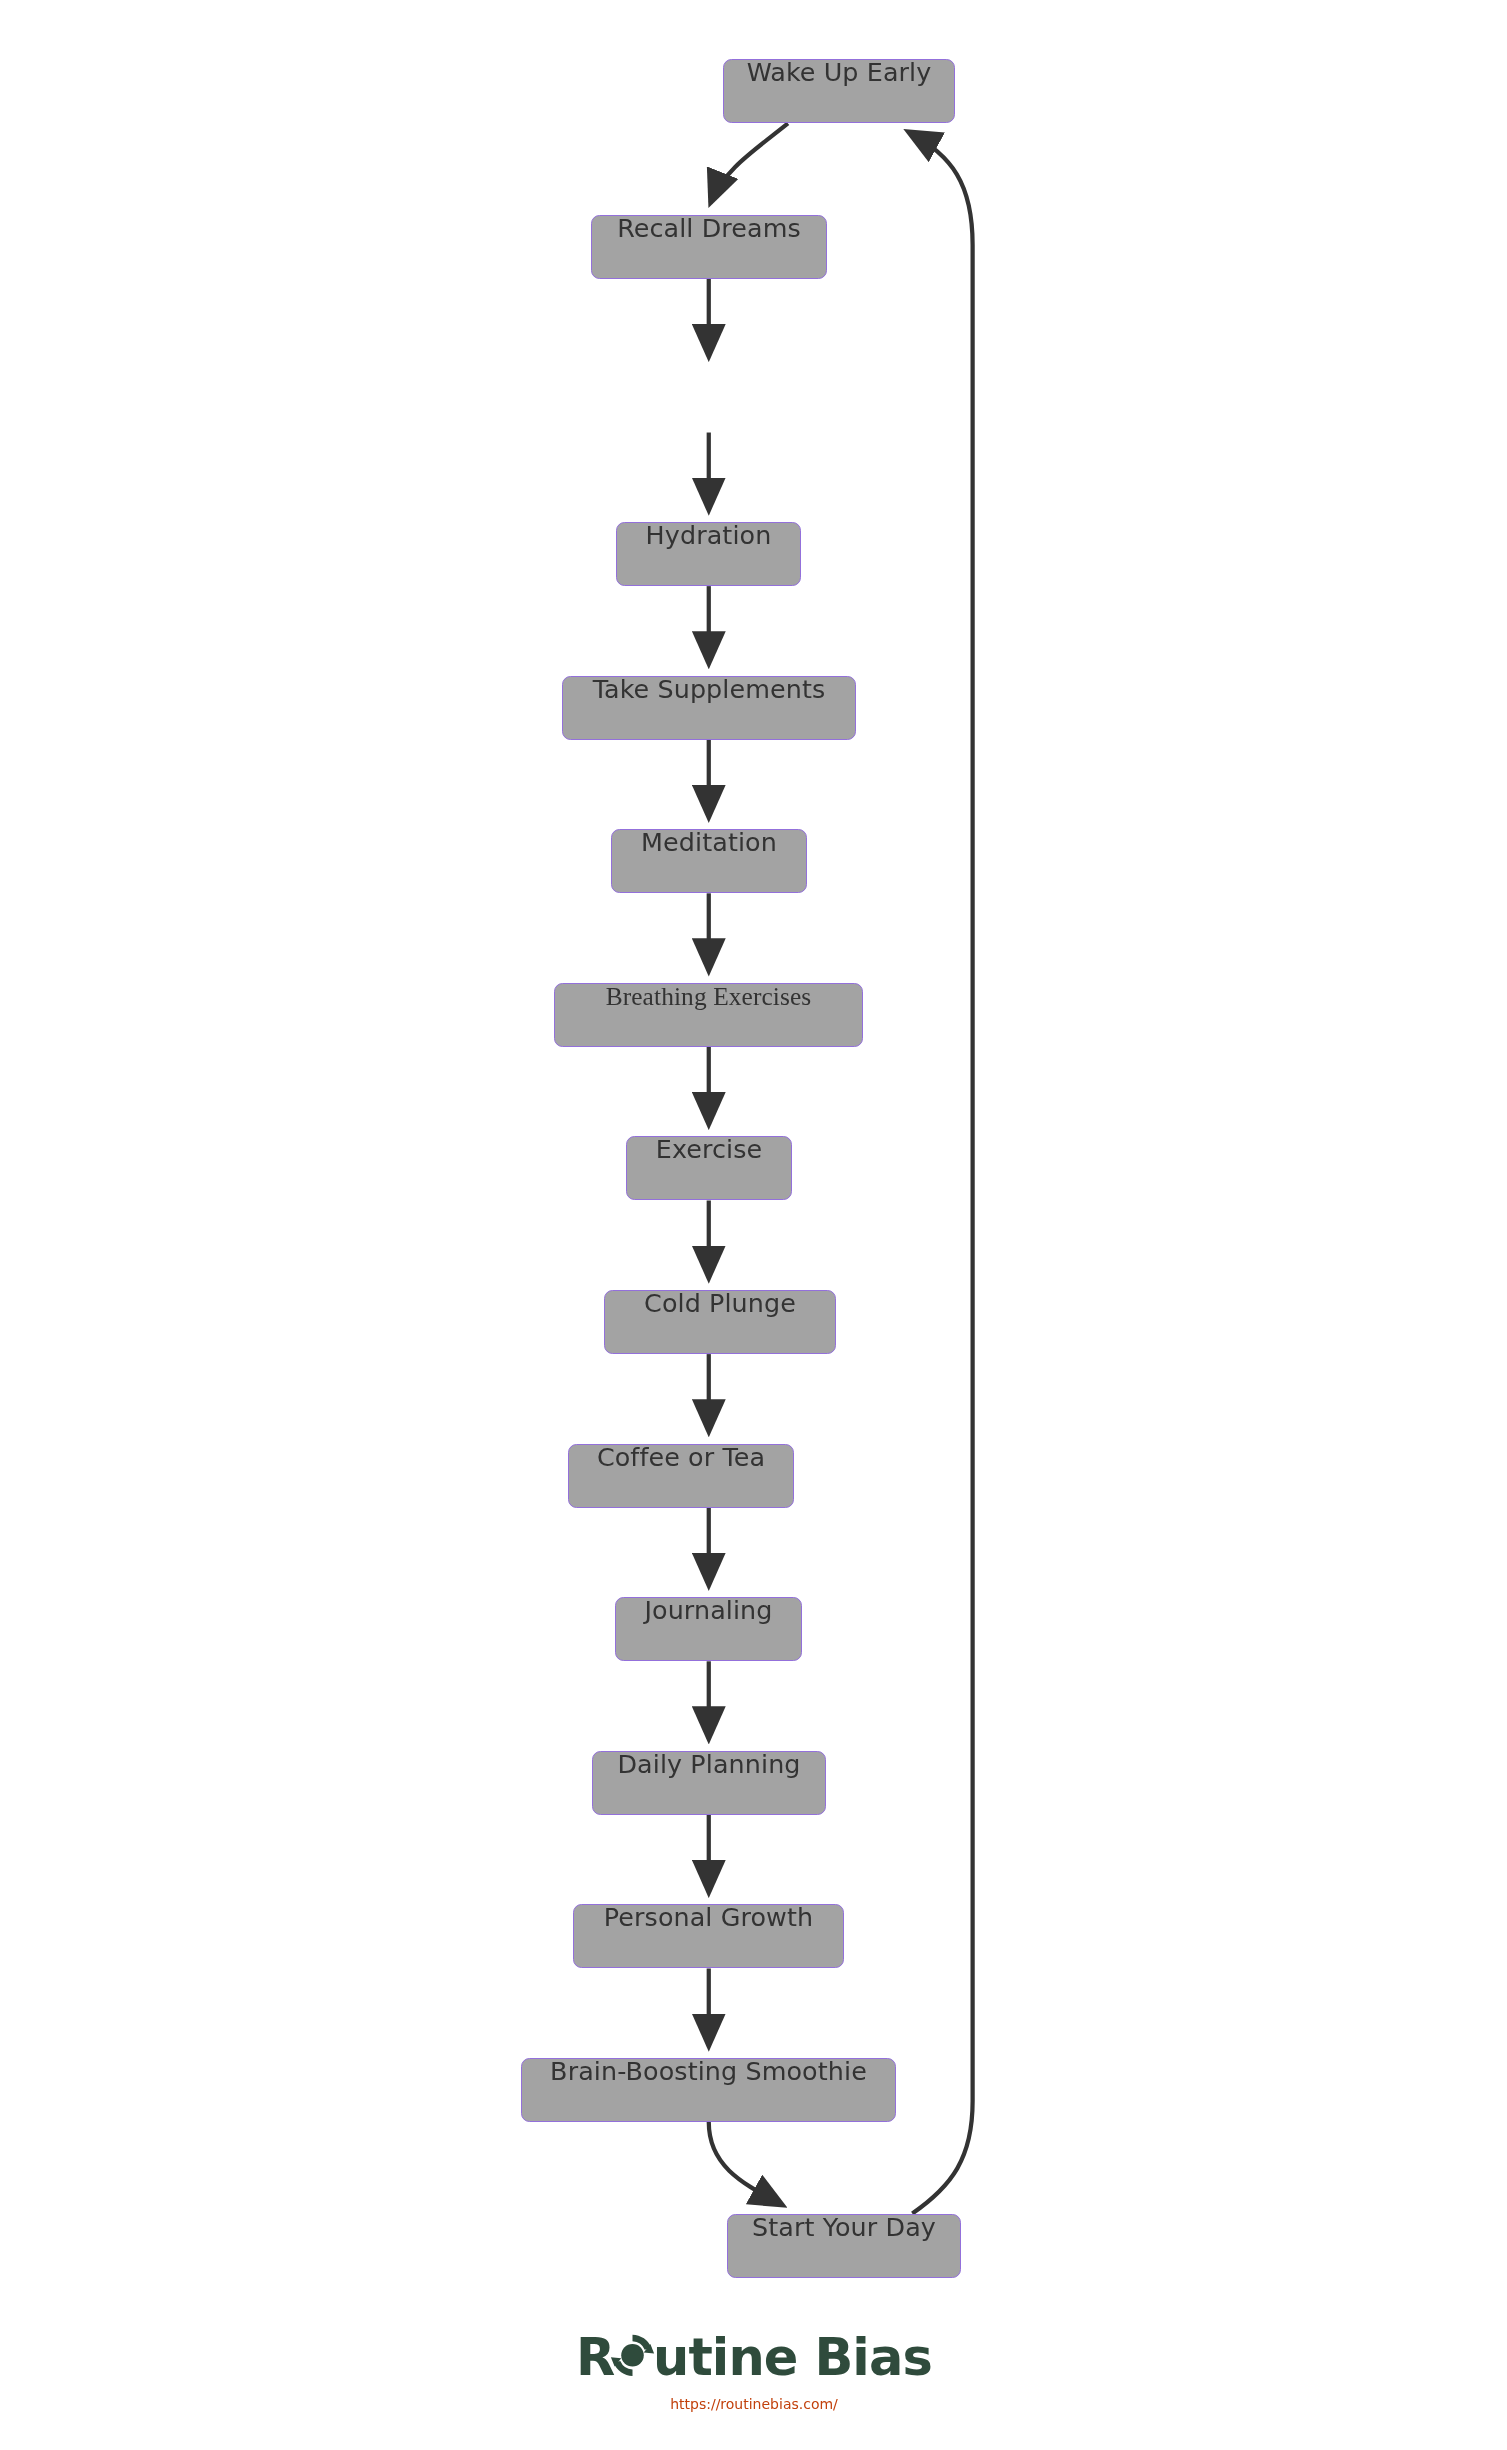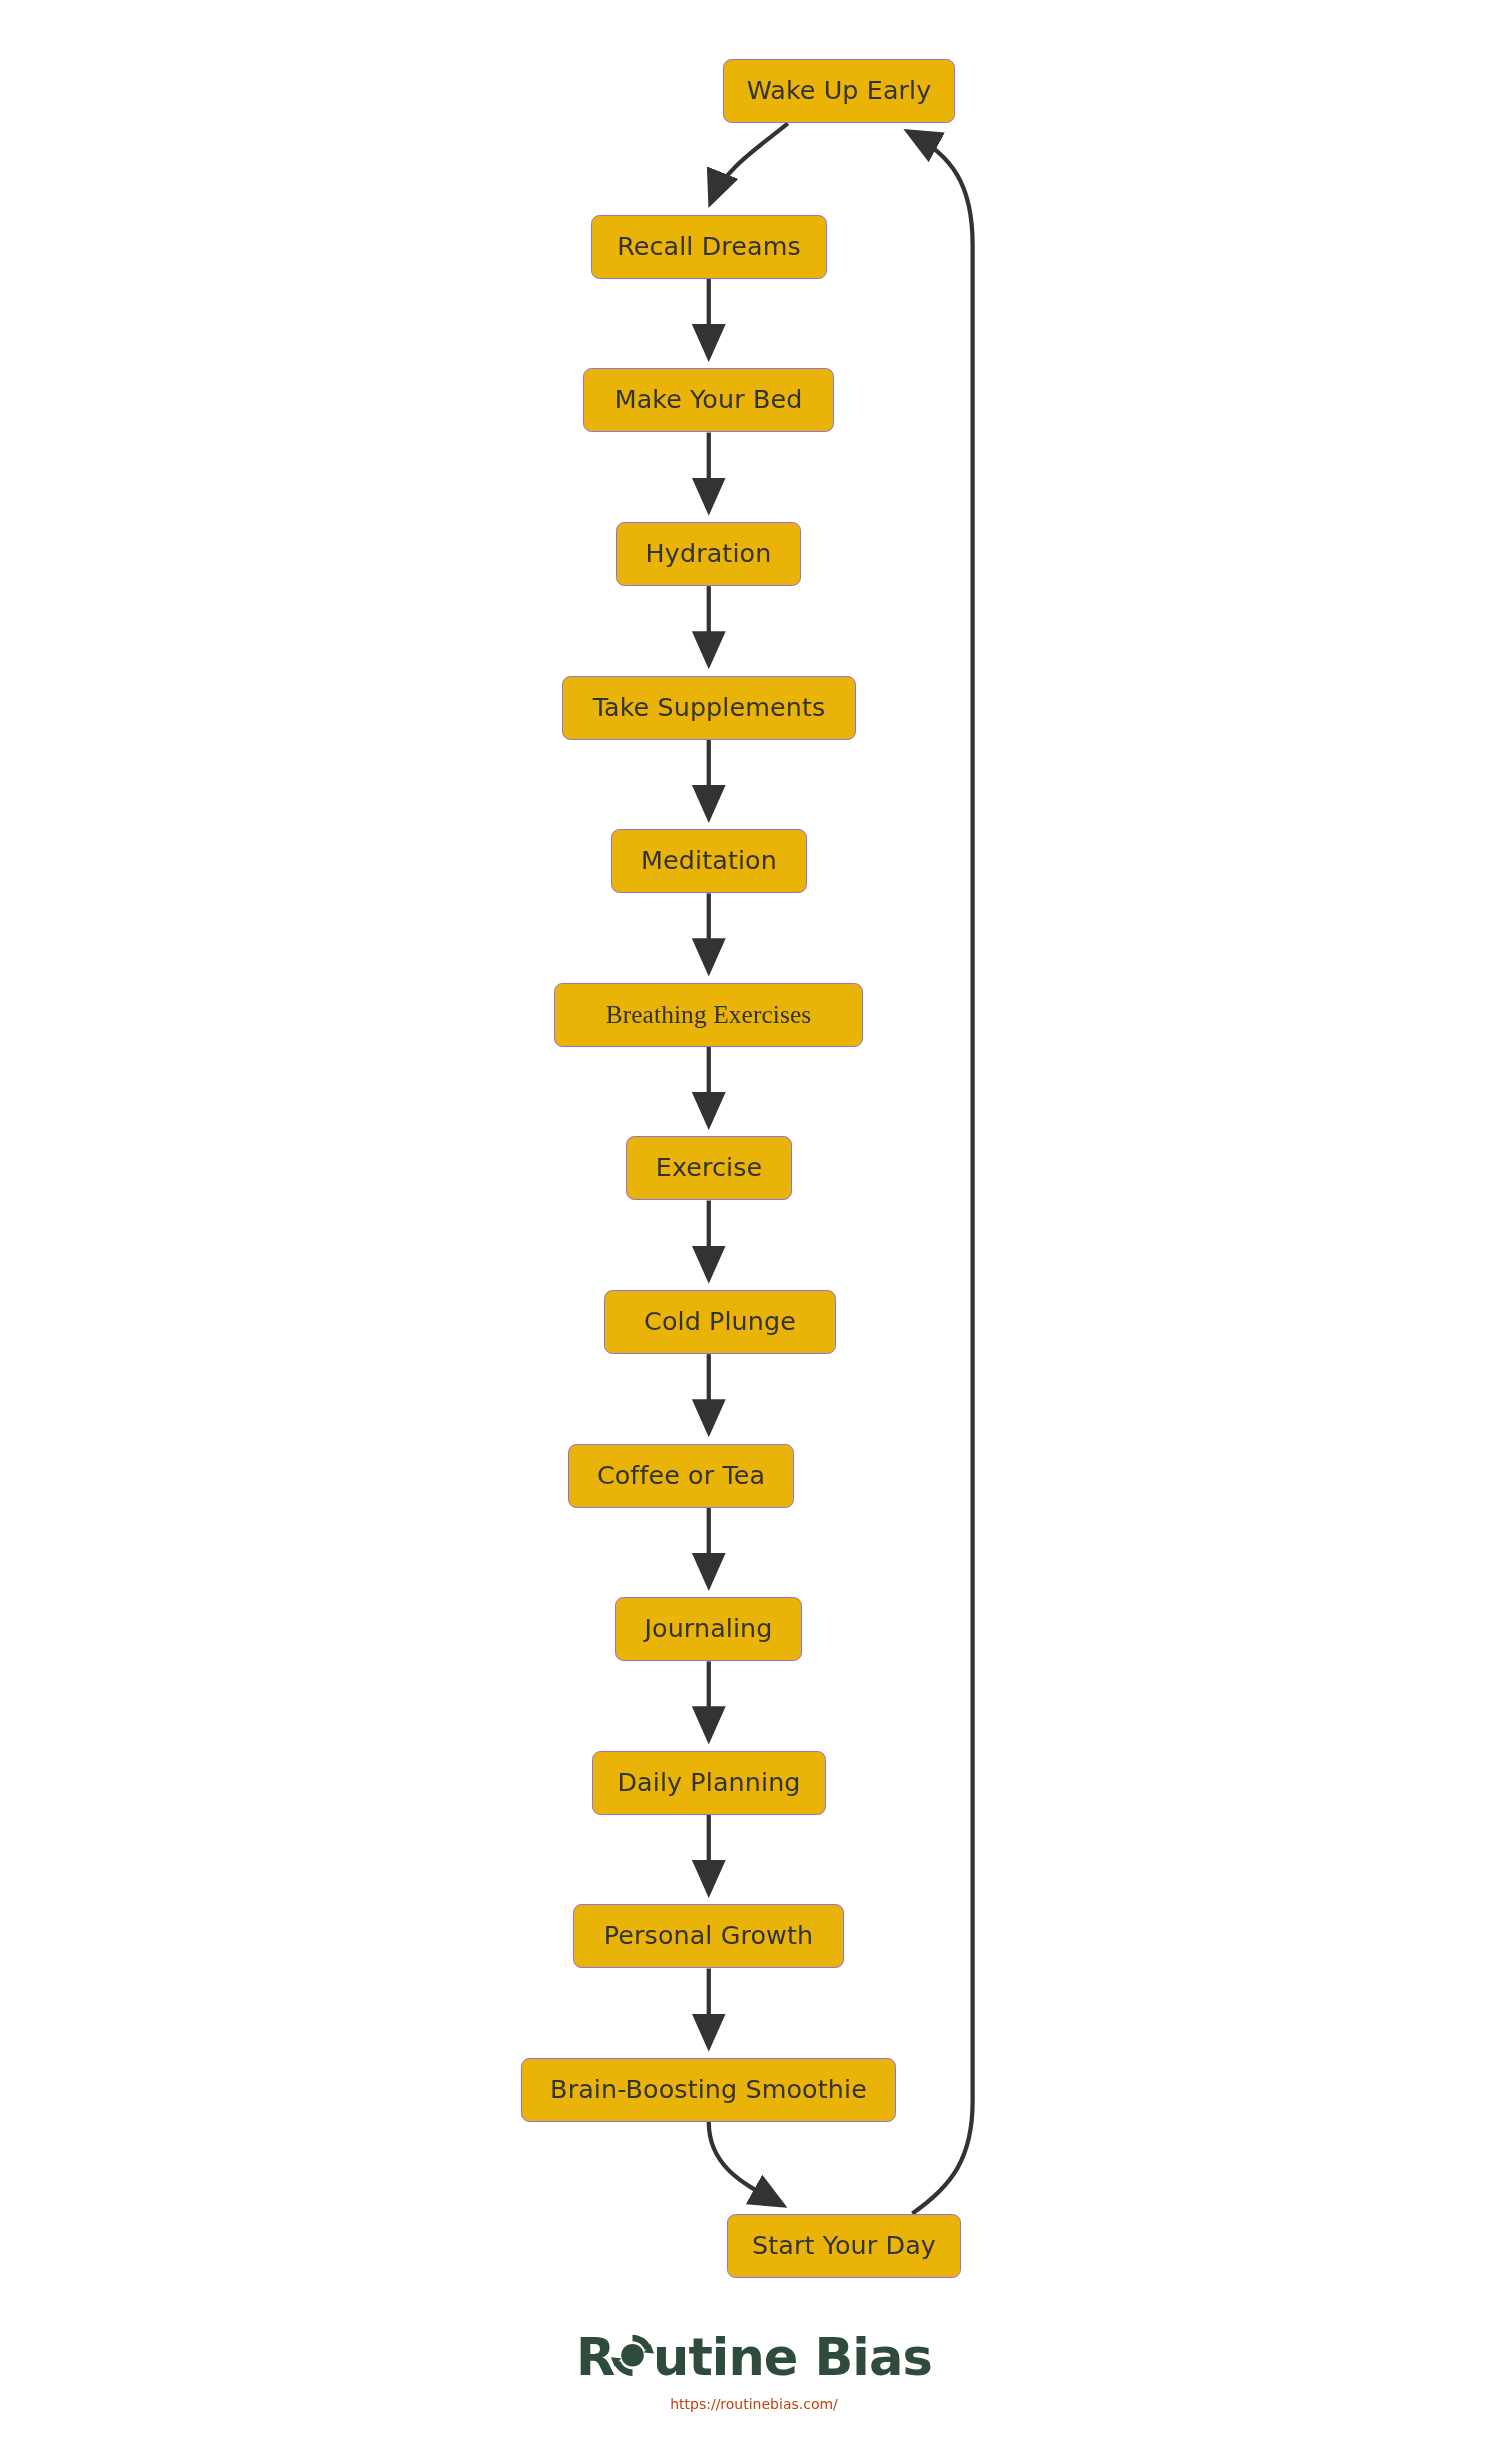--- a/index.html
+++ b/index.html
@@ -36,26 +36,25 @@
     position: absolute;
     left: 0;
     top: 0;
     width: 1508px;
     height: 2450px;
   }
 
   .flow-node {
     position: absolute;
     box-sizing: border-box;
-    background: #eab308;
+    background: #a3a3a3;
     border: 1.9px solid #9370DB;
     border-radius: 8.5px;
     height: 64px;
     display: flex;
-    align-items: center;
     justify-content: center;
     padding: 0 24.5px;
     white-space: nowrap;
   }
   .flow-node .node-label {
     font-size: 25.4px;
     color: #333333;
     line-height: 1;
     letter-spacing: 0.1px;
   }
@@ -139,23 +138,20 @@
 
     <path d="M 968,2349 C 1010,2320 1032,2290 1032,2230 L 1032,260 C 1032,195 1010,165 964,140" fill="none" stroke="#333333" stroke-width="4.5" marker-end="url(#arrowhead)"></path>
   </svg>
 
   <div id="node-layer">
     <div class="flow-node" style="left:723px; top:59px; width:232px;">
       <span class="node-label">Wake Up Early</span>
     </div>
     <div class="flow-node" style="left:591px; top:215px; width:236px;">
       <span class="node-label">Recall Dreams</span>
-    </div>
-    <div class="flow-node" style="left:583px; top:368px; width:251px;">
-      <span class="node-label">Make Your Bed</span>
     </div>
     <div class="flow-node" style="left:616px; top:522px; width:185px;">
       <span class="node-label">Hydration</span>
     </div>
     <div class="flow-node" style="left:562px; top:676px; width:294px;">
       <span class="node-label">Take Supplements</span>
     </div>
     <div class="flow-node" style="left:611px; top:829px; width:196px;">
       <span class="node-label">Meditation</span>
     </div>

